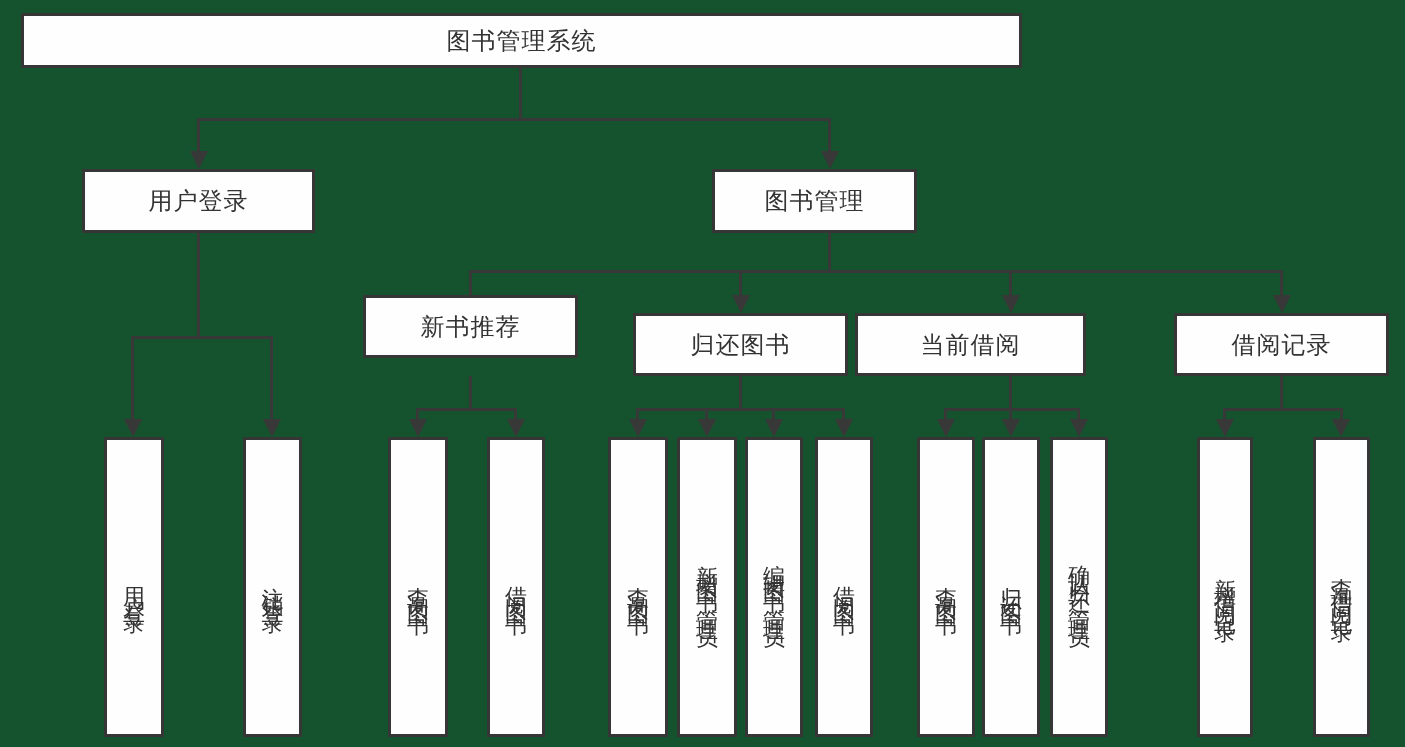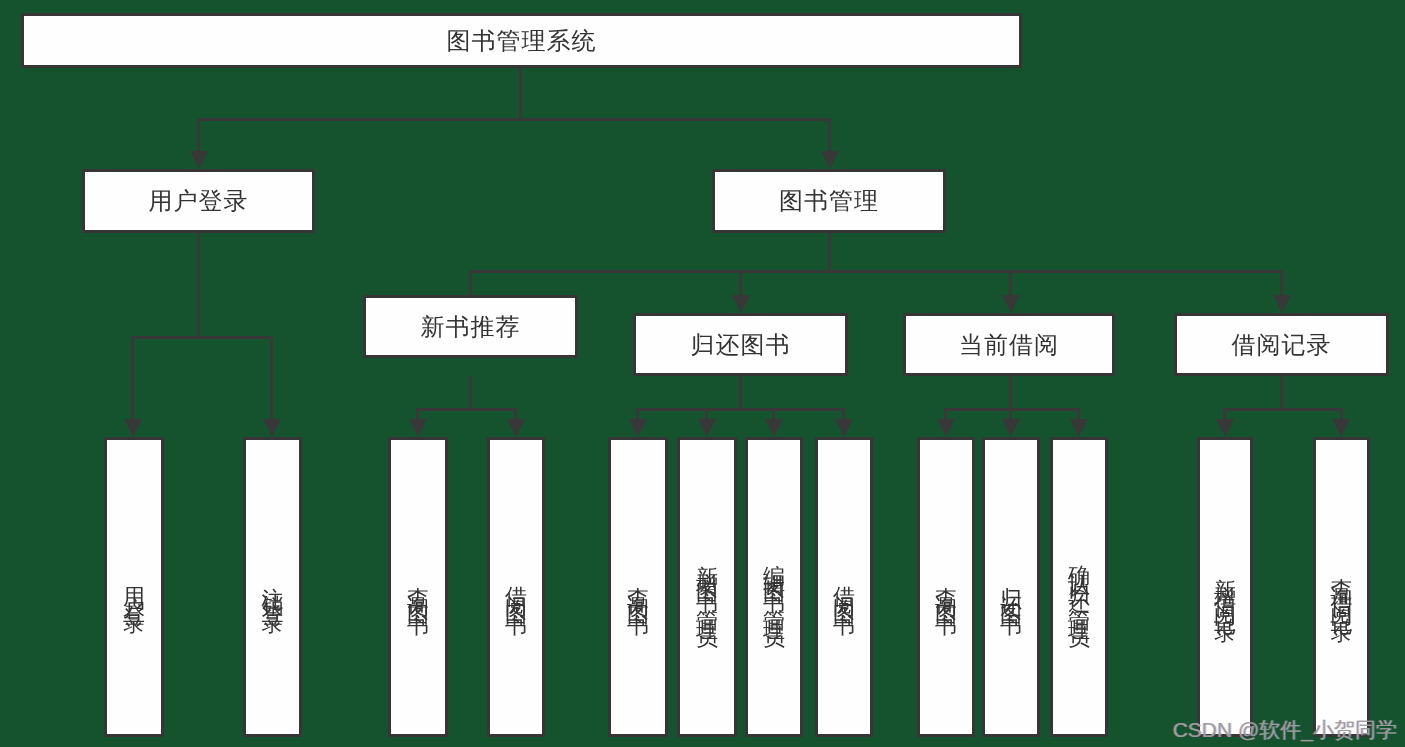--- a/index.html
+++ b/index.html
@@ -119,31 +119,31 @@
   <div class="line" style="left:1340px;top:408px;width:3px;height:14px"></div>
   <div class="arrow" style="left:1332px;top:419px"></div>
 
   <div class="hbox" style="left:21px;top:13px;width:1001px;height:55px">
     <span>图书管理系统</span>
   </div>
 
   <div class="hbox" style="left:82px;top:169px;width:233px;height:64px">
     <span>用户登录</span>
   </div>
-  <div class="hbox" style="left:712px;top:169px;width:234px;height:64px">
+  <div class="hbox" style="left:712px;top:169px;width:205px;height:64px">
     <span>图书管理</span>
   </div>
 
   <div class="hbox" style="left:363px;top:295px;width:215px;height:63px">
     <span>新书推荐</span>
   </div>
   <div class="hbox" style="left:633px;top:313px;width:215px;height:63px">
     <span>归还图书</span>
   </div>
-  <div class="hbox" style="left:903px;top:313px;width:212px;height:63px">
+  <div class="hbox" style="left:855px;top:313px;width:231px;height:63px">
     <span>当前借阅</span>
   </div>
   <div class="hbox" style="left:1174px;top:313px;width:215px;height:63px">
     <span>借阅记录</span>
   </div>
 
   <div class="vbox" style="left:104px;width:60px">
     <span class="vtext">用户登录</span>
   </div>
   <div class="vbox" style="left:243px;width:59px">
@@ -180,15 +180,14 @@
     <span class="vtext">确认归还（管理员）</span>
   </div>
 
   <div class="vbox" style="left:1197px;width:56px">
     <span class="vtext">新增借阅记录</span>
   </div>
   <div class="vbox" style="left:1313px;width:57px">
     <span class="vtext">查询借阅记录</span>
   </div>
 
-  <div class="watermark">CSDN @软件_小贺同学</div>
 
 </div>
 
 </body></html>

